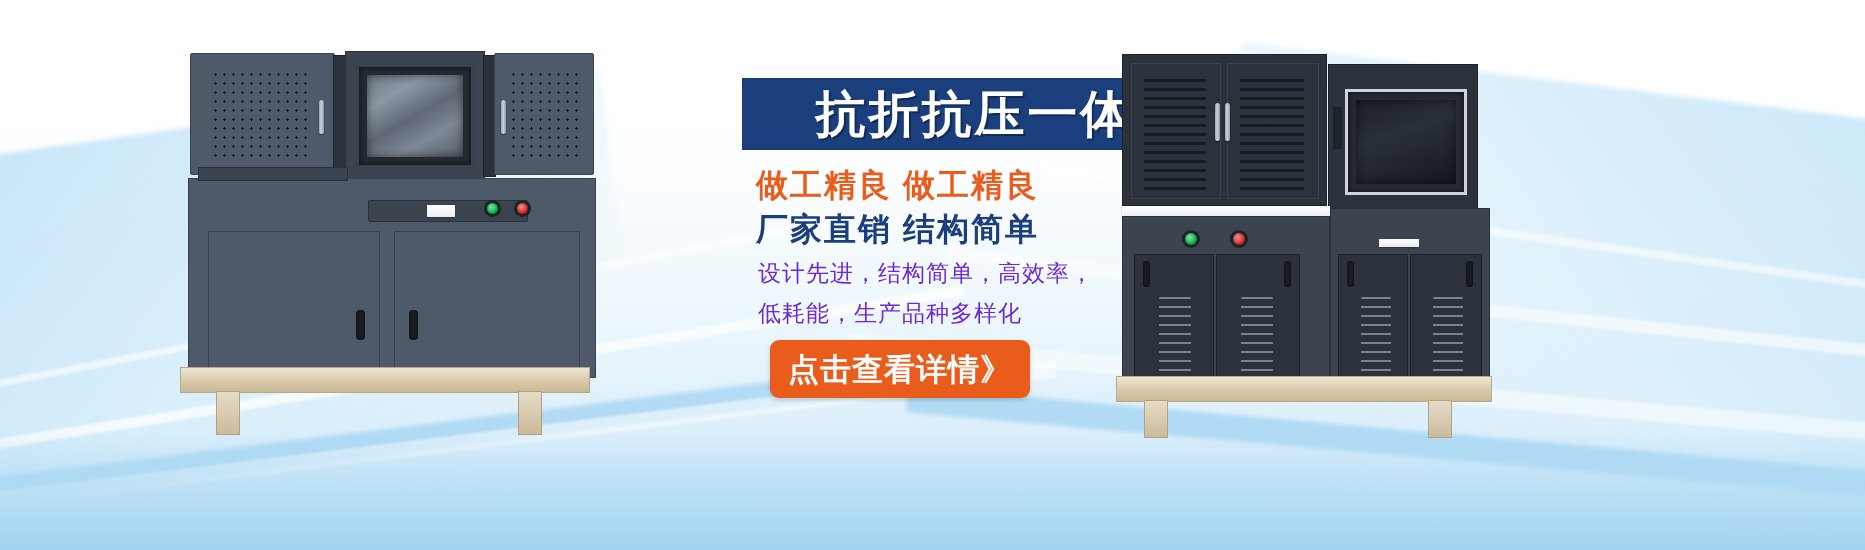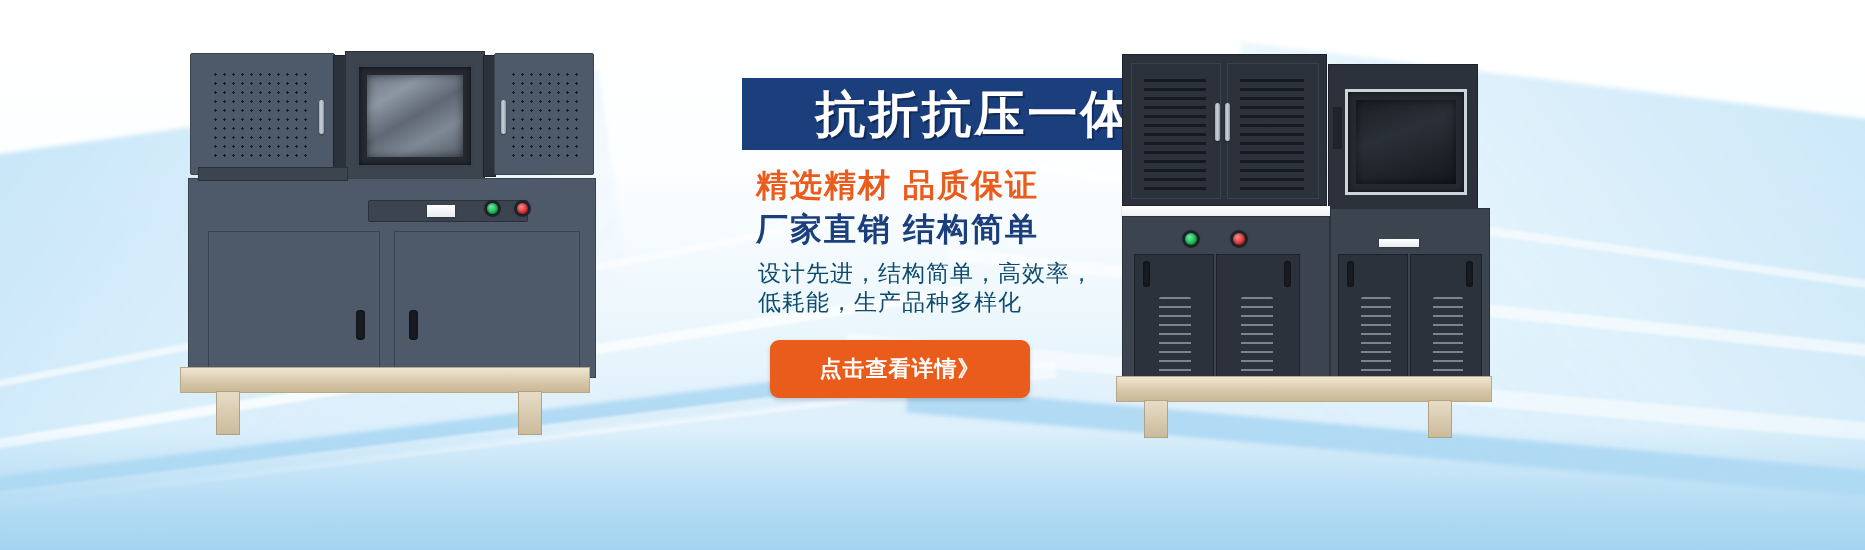--- a/index.html
+++ b/index.html
@@ -73,28 +73,28 @@
     display:flex;align-items:center;justify-content:center;}
   .title-banner .title-text{
     color:#ffffff;font-size:50px;font-weight:bold;letter-spacing:3px;line-height:1;
     text-shadow:2px 2px 0 rgba(10,28,60,.55);
     font-family:"Liberation Sans","DejaVu Sans",sans-serif;
   }
   .sub-orange{position:absolute;left:20px;top:104px;width:520px;
     color:#ea5c1c;font-size:32px;font-weight:bold;letter-spacing:2px;white-space:nowrap;}
   .sub-blue{position:absolute;left:20px;top:148px;width:520px;
     color:#1b3f7c;font-size:32px;font-weight:bold;letter-spacing:2px;white-space:nowrap;}
-  .desc{position:absolute;left:22px;width:520px;color:#0c4a6e;font-size:23px;letter-spacing:1px;white-space:nowrap;}
+  .desc{position:absolute;left:22px;width:520px;color:#6d28d9;font-size:23px;letter-spacing:1px;white-space:nowrap;}
   .desc1{top:198px;}
-  .desc2{top:227px;}
+  .desc2{top:238px;}
   .cta{position:absolute;left:34px;top:280px;width:260px;height:58px;background:#ea5c1c;
     border:none;border-radius:9px;cursor:pointer;padding:0;
     display:flex;align-items:center;justify-content:center;
     box-shadow:0 2px 4px rgba(0,0,0,.18);}
-  .cta-text{color:#ffffff;font-size:22px;font-weight:bold;letter-spacing:1px;line-height:1;
+  .cta-text{color:#ffffff;font-size:31px;font-weight:bold;letter-spacing:1px;line-height:1;
     font-family:"Liberation Sans","DejaVu Sans",sans-serif;text-align:center;}
 </style>
 </head>
 <body>
 
 <div class="stage">
 
   <div class="bg-base"></div>
   <div class="bg-left-glow"></div>
   <div class="bg-right-glow"></div>
@@ -156,21 +156,21 @@
     <div class="pallet-leg" style="left:46px;top:346px;width:24px;height:44px;"></div>
     <div class="pallet-leg" style="left:348px;top:346px;width:24px;height:44px;"></div>
   </div>
 
   <div class="center">
 
     <div class="title-banner">
       <span class="title-text">抗折抗压一体机</span>
     </div>
 
-    <div class="sub-orange">精选精材  品质保证</div>
+    <div class="sub-orange">做工精良  做工精良</div>
     <div class="sub-blue">厂家直销  结构简单</div>
 
     <div class="desc desc1">设计先进，结构简单，高效率，</div>
     <div class="desc desc2">低耗能，生产品种多样化</div>
 
     <button class="cta">
       <span class="cta-text">点击查看详情》</span>
     </button>
   </div>
 

